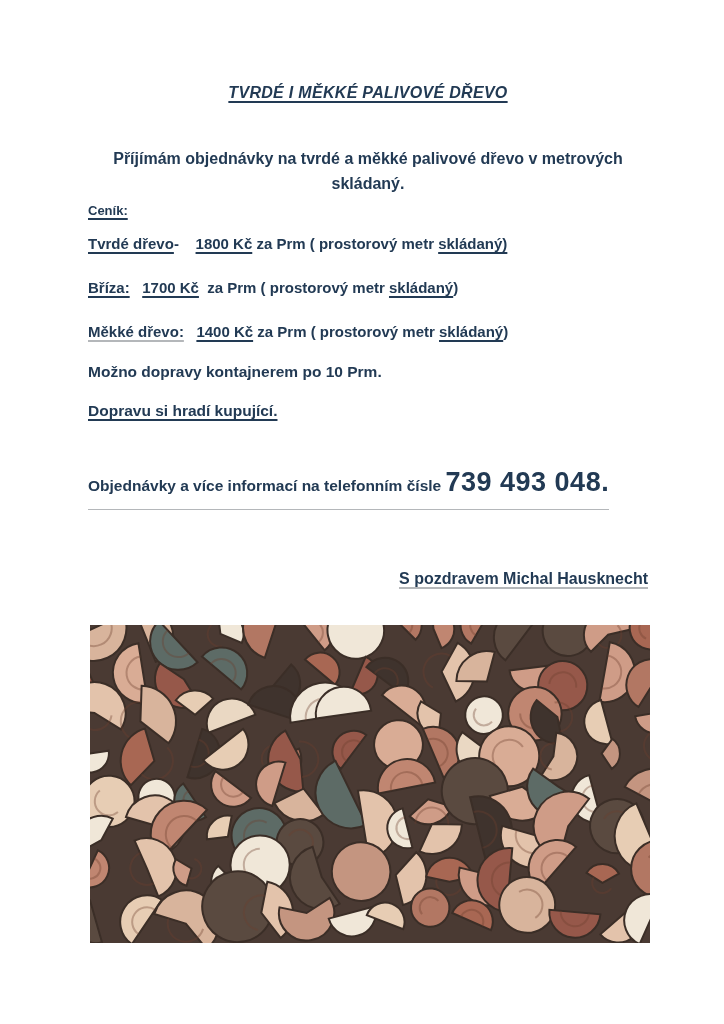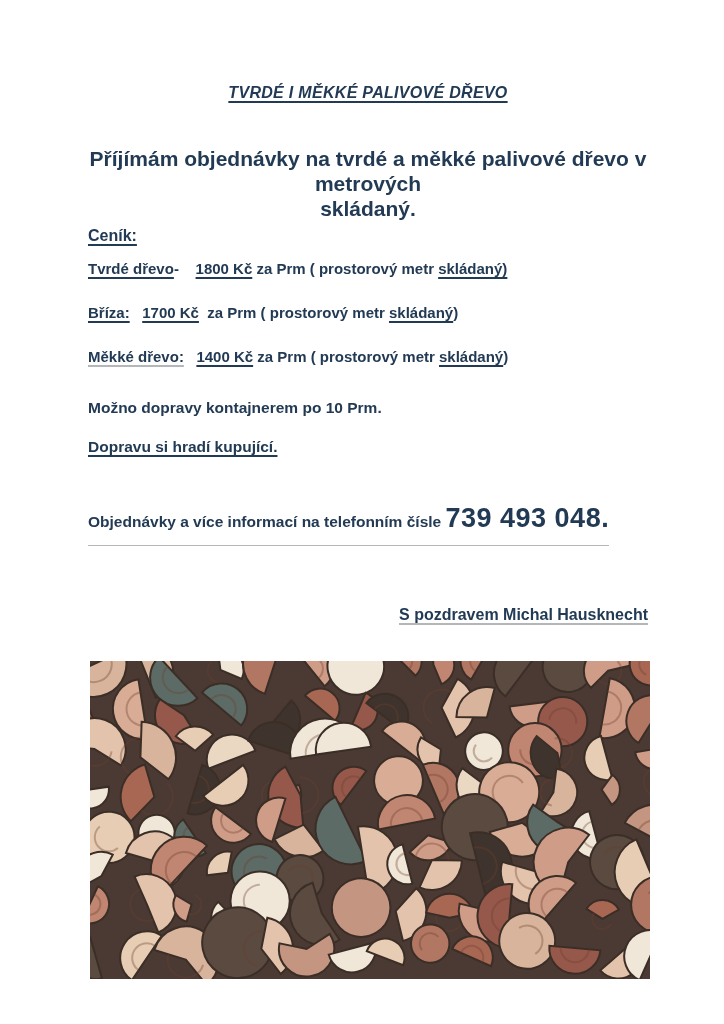--- a/index.html
+++ b/index.html
@@ -14,25 +14,25 @@
     font-weight:700;
     color:#223a54;
     overflow:hidden;
   }
   .u{text-decoration:underline;text-decoration-thickness:1.5px;text-underline-offset:3px;}
   .u-gray{text-decoration:underline;text-decoration-thickness:1.5px;text-underline-offset:3px;text-decoration-color:#b4b7ba;}
   .title{
     margin-top:84px;align-self:center;
     font-size:16px;font-style:italic;letter-spacing:.3px;
   }
-  .intro{margin-top:44px;width:100%;text-align:center;font-size:21px;line-height:25px;}
-  .cenik{margin-top:5px;font-size:16px;line-height:20px;}
+  .intro{margin-top:44px;width:100%;text-align:center;font-size:16px;line-height:25px;}
+  .cenik{margin-top:5px;font-size:13px;line-height:20px;}
   .row{margin-top:24px;font-size:15px;line-height:20px;white-space:pre-wrap;}
   .row-first{margin-top:13px;}
-  .note1{margin-top:31px;font-size:15.5px;line-height:20px;}
+  .note1{margin-top:20px;font-size:15.5px;line-height:20px;}
   .note2{margin-top:19px;font-size:15.5px;line-height:20px;}
   .contact{margin-top:46px;}
   .contact-inner{
     display:inline-block;
     border-bottom:1.5px solid #b4b7ba;
     padding-bottom:11px;
     font-size:15.5px;
     white-space:pre-wrap;
   }
   .phone{font-size:27px;letter-spacing:.5px;}

